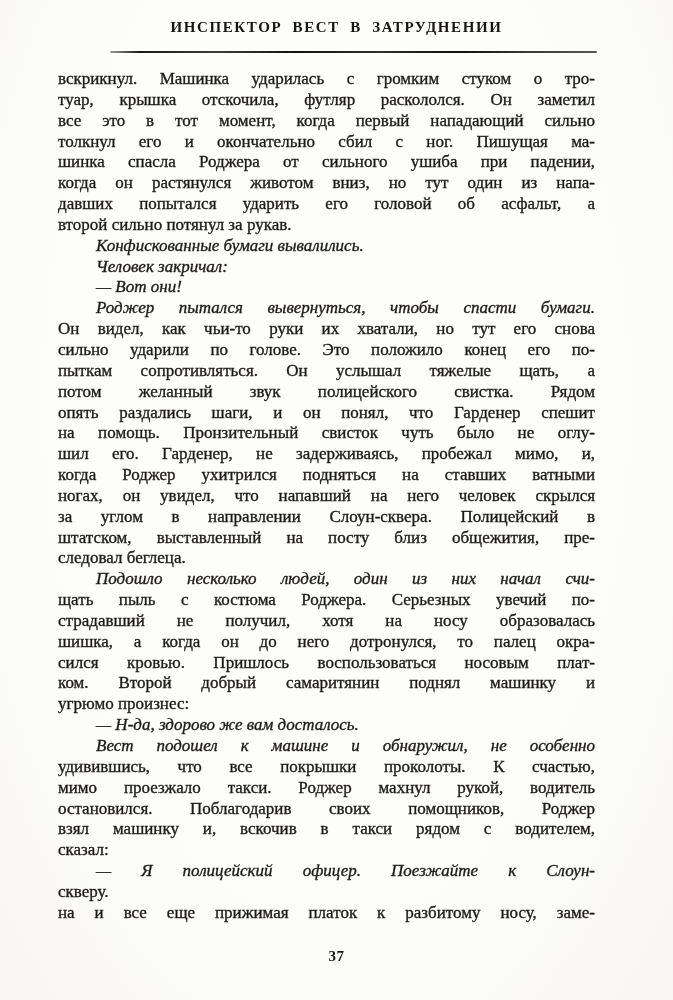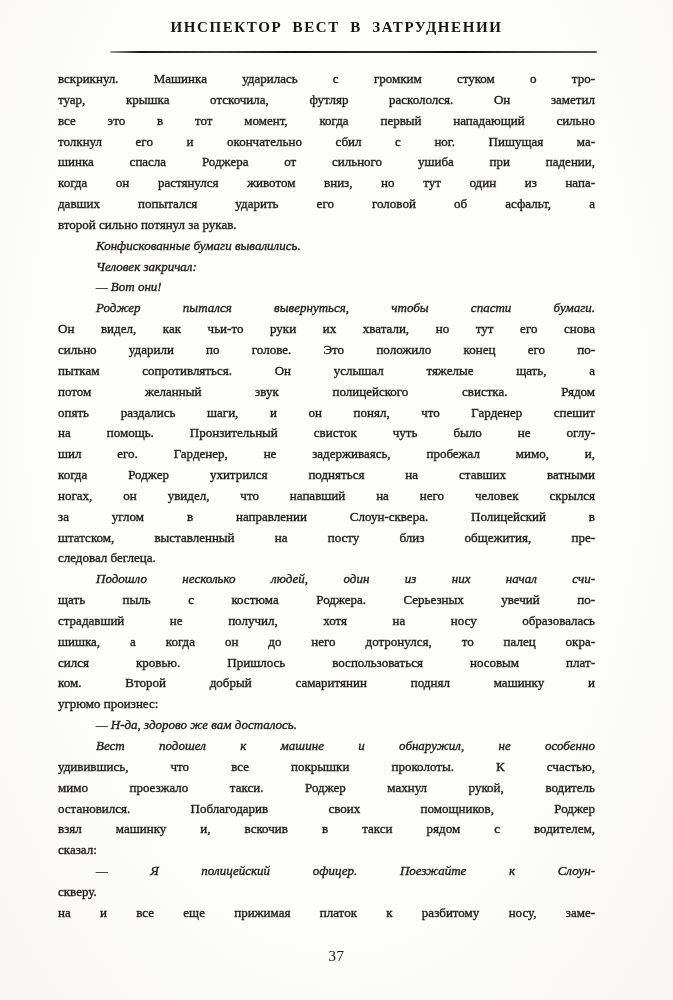--- a/index.html
+++ b/index.html
@@ -46,21 +46,21 @@
       #0f0f0f 72%,
       #3a3a3a 86%,
       rgba(30,30,30,0.75) 100%);
   }
 
   .text-block {
     position: absolute;
     top: 69px;
     left: 58px;
     width: 537px;
-    font-size: 13px;
+    font-size: 17px;
     -webkit-text-stroke: 0.35px #1e1c1a;
   }
 
   .line {
     height: 20.85px;
     line-height: 20.85px;
     overflow: hidden;
     text-align: justify;
     text-align-last: left;
     white-space: normal;
@@ -68,21 +68,21 @@
   .line.j { text-align-last: justify; }
   .line.i { text-indent: 38px; font-style: italic; }
 
   .page-number {
     position: absolute;
     top: 948px;
     left: 0;
     width: 100%;
     text-align: center;
     font-size: 15px;
-    font-weight: normal;
+    font-weight: bold;
     letter-spacing: 0.5px;
     color: #181614;
   }
 </style>
 </head>
 <body>
 
 <div class="page">
   <div class="running-title">ИНСПЕКТОР ВЕСТ В ЗАТРУДНЕНИИ</div>
 

